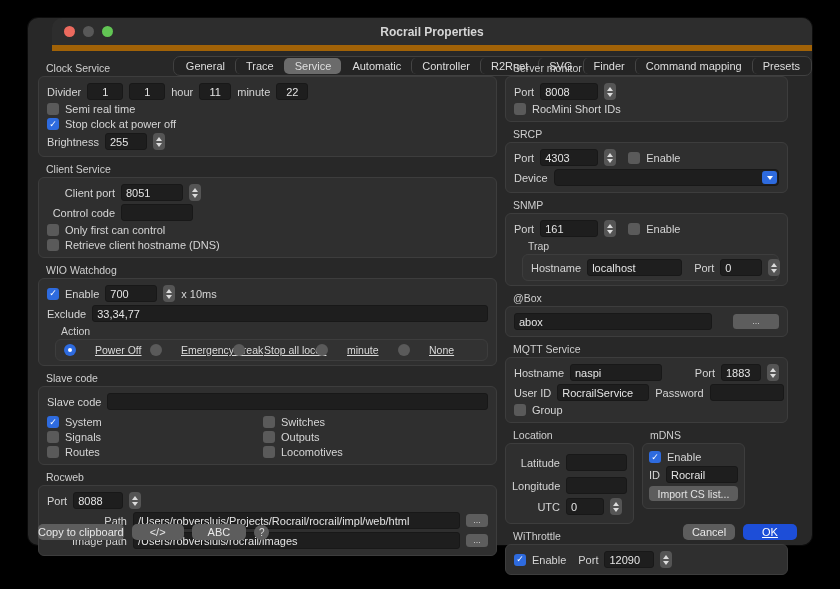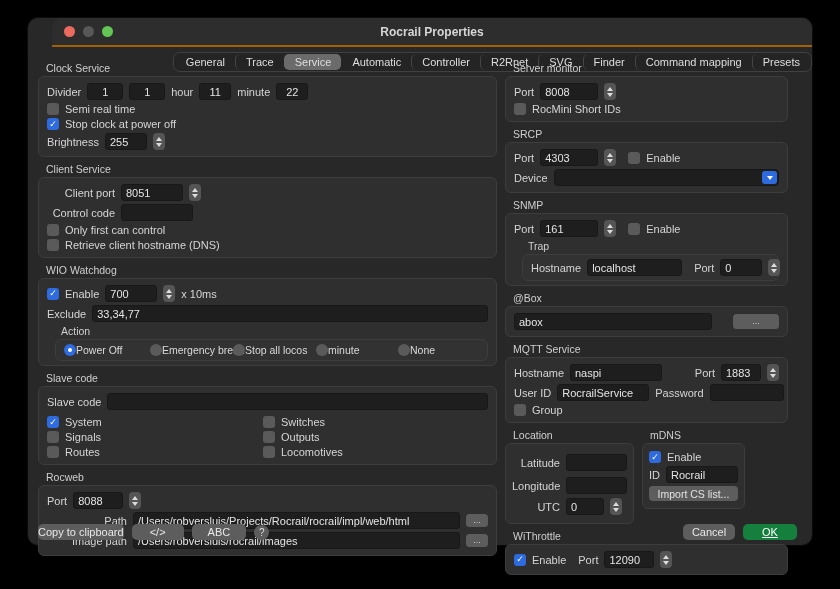--- a/index.html
+++ b/index.html
@@ -1,20 +1,20 @@
 <!DOCTYPE html>
 <html><head>
 <meta charset="utf-8">
 <style>
   html,body{margin:0;padding:0;width:840px;height:589px;background:#000;overflow:hidden;
     font-family:"Liberation Sans","DejaVu Sans",sans-serif;-webkit-font-smoothing:antialiased;}
   .window{position:absolute;left:28px;top:18px;width:784px;height:527px;background:#282828;
     border-radius:10px;box-shadow:0 14px 40px rgba(0,0,0,.75),0 0 0 1px #101010;color:#d8d8d8;}
   
-  .titlebar{position:relative;height:27px;background:#2d2d2d;border-bottom:2px solid #a16207;
+  .titlebar{position:relative;height:27px;background:#2d2d2d;border-bottom:6px solid #a16207;
     border-radius:10px 10px 0 0;display:flex;align-items:center;justify-content:center;margin-left:24px;}
   .title{font-size:12px;font-weight:700;color:#d6d6d6;}
   .lights{position:absolute;left:12px;top:8px;display:flex;gap:8px;}
   .light{width:11px;height:11px;border-radius:50%;}
   .light.red{background:#ec6a5e;} .light.gray{background:#585858;} .light.green{background:#62c554;}
   
   .tabbar{display:flex;justify-content:flex-end;padding:5px 0 3px;margin-left:33px;}
   .segments{display:flex;background:#242424;border:1px solid #404040;border-radius:7px;padding:1px;}
   .seg{padding:1px 10px;font-size:11px;color:#dedede;border-radius:5px;white-space:nowrap;line-height:14px;border-left:1px solid #454545;cursor:default;}
   .seg:first-child{border-left-color:transparent;}
@@ -45,25 +45,25 @@
   .stepper .up{border-bottom:4px solid #dcdcdc;}
   .stepper .dn{border-top:4px solid #dcdcdc;}
   
   .cb{width:12px;height:12px;border-radius:3px;background:#5a5a5a;display:inline-flex;align-items:center;
     justify-content:center;flex:none;cursor:default;}
   .cb.checked{background:#2e6bdf;}
   .cb.checked::after{content:"✓";color:#fff;font-size:9px;font-weight:700;line-height:1;}
   .radio{width:12px;height:12px;border-radius:50%;background:#5a5a5a;position:relative;flex:none;cursor:default;}
   .radio.selected{background:#2e6bdf;}
   .radio.selected::after{content:"";position:absolute;left:4px;top:4px;width:4px;height:4px;border-radius:50%;background:#fff;}
-  .radio-item{display:inline-flex;align-items:center;gap:0;font-size:10.5px;}
+  .radio-item{display:inline-flex;align-items:center;gap:19px;font-size:10.5px;text-decoration:underline;}
   
   .btn{background:#5d5d5d;border:none;border-radius:5px;color:#e8e8e8;font-size:11px;height:16px;
     padding:0 0;line-height:15px;font-family:inherit;cursor:default;}
-  .btn.primary{background:#15803d;color:#fff;text-decoration:underline;}
+  .btn.primary{background:#1d4ed8;color:#fff;text-decoration:underline;}
   .dots{background:#5d5d5d;border:none;border-radius:3.5px;width:22px;height:13px;color:#cfcfcf;
     font-size:9px;line-height:9px;padding:0;flex:none;cursor:default;}
   .dots.wide{width:46px;height:15px;}
   .btn-round{width:15px;height:15px;border-radius:50%;background:#5d5d5d;color:#ddd;font-size:10px;
     display:inline-flex;align-items:center;justify-content:center;border:none;padding:0;cursor:default;}
   .btn-import{background:#5d5d5d;border:none;border-radius:4px;color:#e2e2e2;font-size:10.5px;height:15px;width:92px;padding:0;cursor:default;}
   
   .combo{position:relative;height:15px;background:#1e1e1e;border:1px solid #181818;border-radius:4px;}
   .combo .chev{position:absolute;right:1px;top:1px;width:15px;height:13px;background:#2e6bdf;border-radius:3px;
     display:flex;align-items:center;justify-content:center;cursor:default;}

